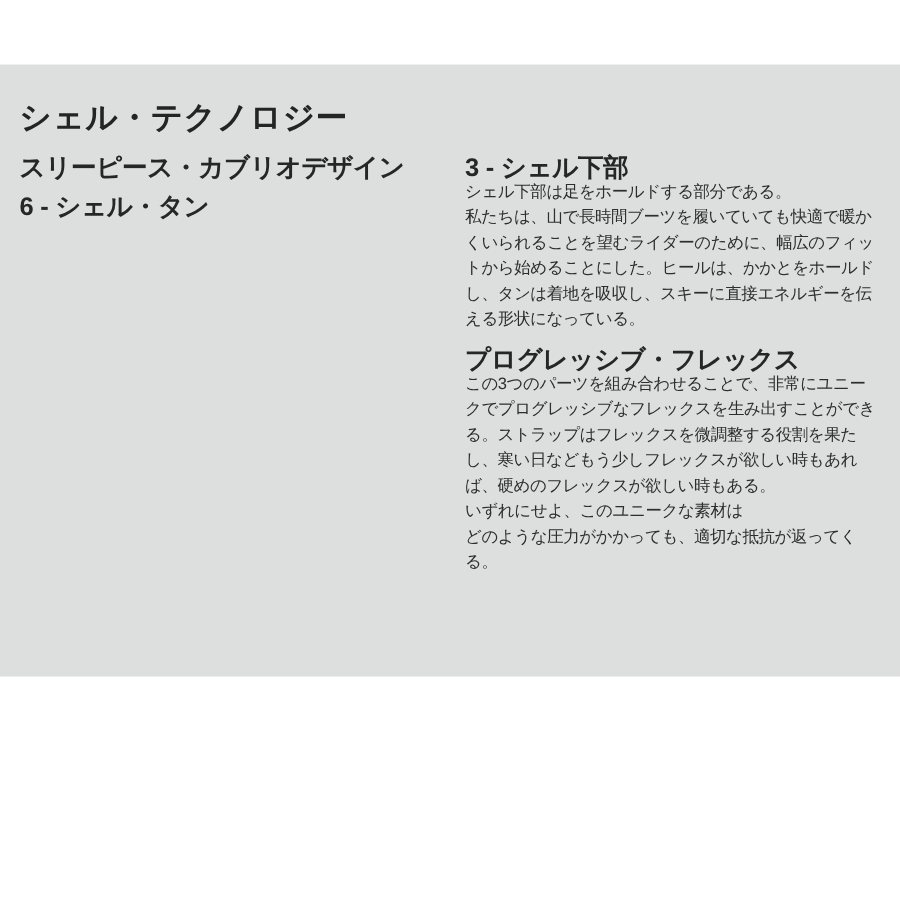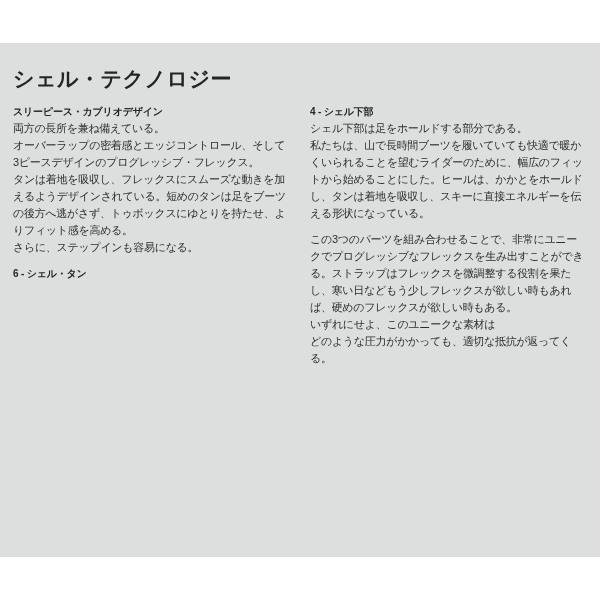--- a/index.html
+++ b/index.html
@@ -15,21 +15,21 @@
     width: 600px;
     height: 600px;
     background: #ffffff;
     position: relative;
   }
   .panel {
     position: absolute;
     top: 43px;
     left: 0;
     width: 600px;
-    height: 514px;
+    height: 408px;
     background: #dcdfdd;
     box-sizing: border-box;
     padding: 22px 13px 0 13px;
     color: #2b2b2b;
   }
   .page-title {
     font-size: 21px;
     line-height: 28px;
     font-weight: bold;
     margin: 0 0 10px 0;
@@ -42,21 +42,21 @@
     align-items: flex-start;
   }
   .col {
     flex: 1 1 0;
     min-width: 0;
   }
   .section {
     margin: 0 0 9px 0;
   }
   .section-heading {
-    font-size: 10px;
+    font-size: 17px;
     line-height: 17px;
     font-weight: bold;
     margin: 0;
     letter-spacing: -0.2px;
     color: #242726;
   }
   .section-body {
     font-size: 11px;
     line-height: 17px;
     margin: 0;
@@ -68,36 +68,33 @@
 </head>
 <body>
 
 <div class="page">
   <section class="panel">
     <h1 class="page-title">シェル・テクノロジー</h1>
     <div class="columns">
       <div class="col">
         <div class="section">
           <h2 class="section-heading">スリーピース・カブリオデザイン</h2>
-          <p class="section-body">両方の長所を兼ね備えている。
-オーバーラップの密着感とエッジコントロール、そして3ピースデザインのプログレッシブ・フレックス。
-タンは着地を吸収し、フレックスにスムーズな動きを加えるようデザインされている。短めのタンは足をブーツの後方へ逃がさず、トゥボックスにゆとりを持たせ、よりフィット感を高める。
-さらに、ステップインも容易になる。</p>
         </div>
         <div class="section">
           <h2 class="section-heading">6 - シェル・タン</h2>
         </div>
       </div>
       <div class="col">
         <div class="section">
-          <h2 class="section-heading">4 - シェル下部</h2>
+          <h2 class="section-heading">3 - シェル下部</h2>
           <p class="section-body">シェル下部は足をホールドする部分である。
 私たちは、山で長時間ブーツを履いていても快適で暖かくいられることを望むライダーのために、幅広のフィットから始めることにした。ヒールは、かかとをホールドし、タンは着地を吸収し、スキーに直接エネルギーを伝える形状になっている。</p>
         </div>
         <div class="section">
+          <h2 class="section-heading">プログレッシブ・フレックス</h2>
           <p class="section-body">この3つのパーツを組み合わせることで、非常にユニークでプログレッシブなフレックスを生み出すことができる。ストラップはフレックスを微調整する役割を果たし、寒い日などもう少しフレックスが欲しい時もあれば、硬めのフレックスが欲しい時もある。
 いずれにせよ、このユニークな素材は
 どのような圧力がかかっても、適切な抵抗が返ってくる。</p>
         </div>
       </div>
     </div>
   </section>
 </div>
 
 </body></html>

